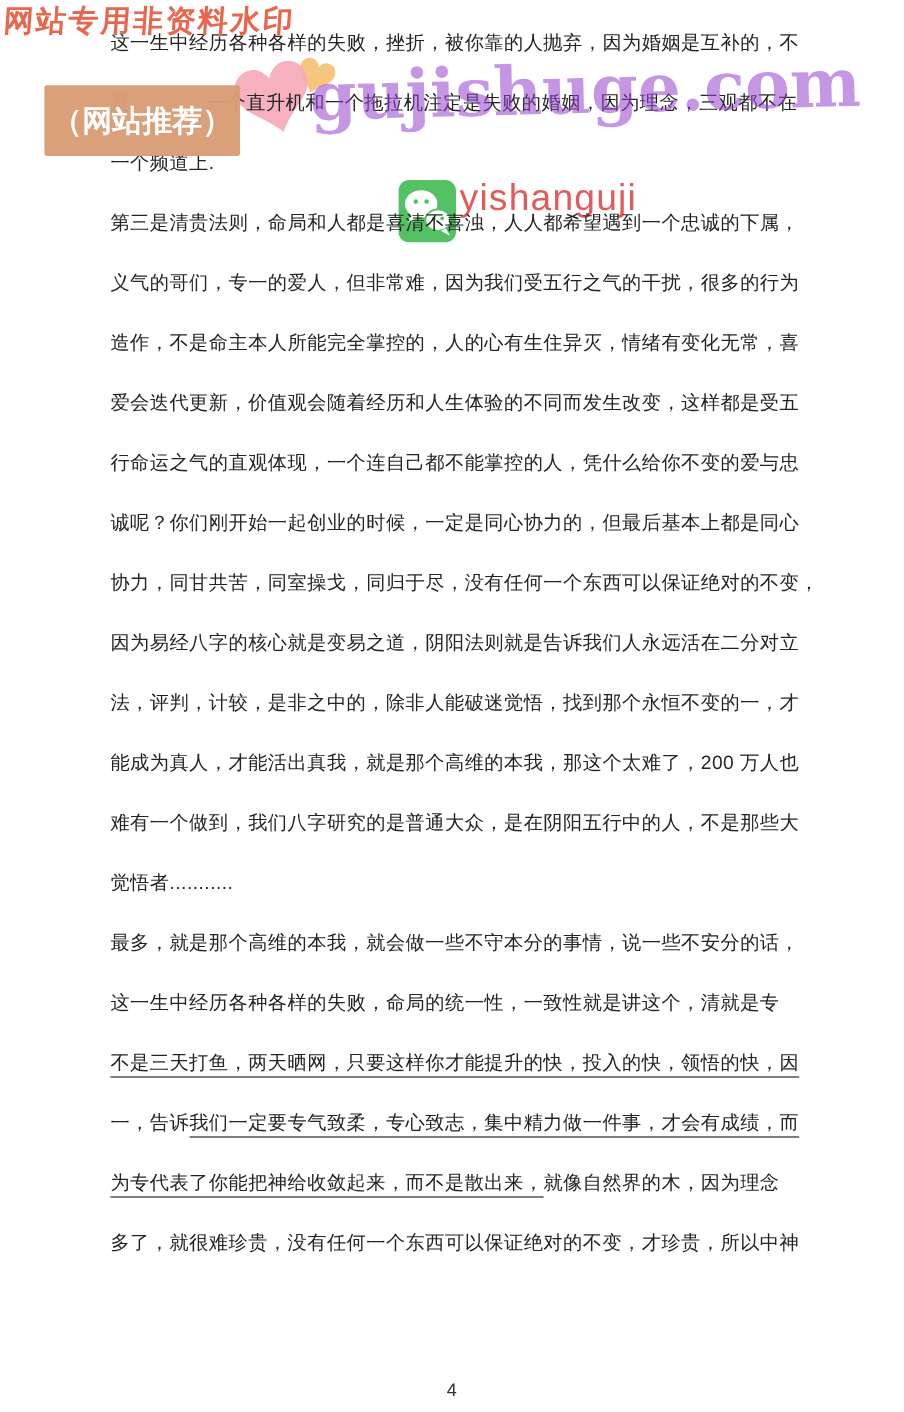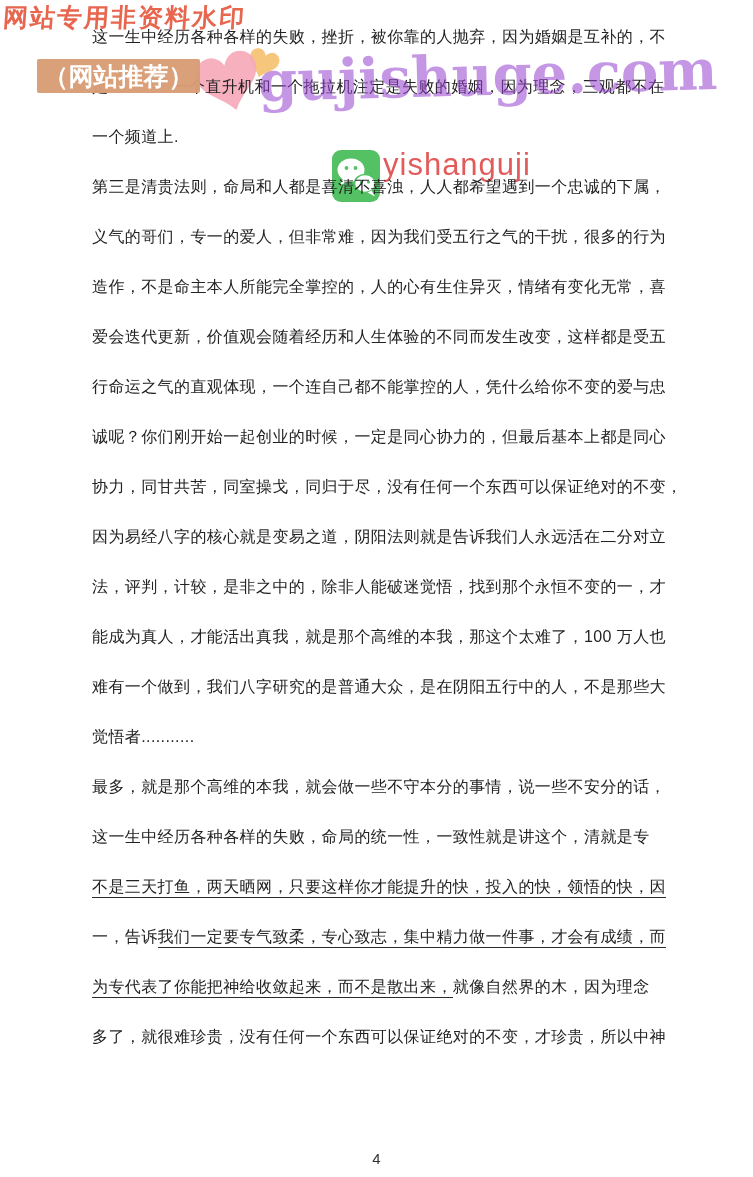--- a/index.html
+++ b/index.html
@@ -7,21 +7,21 @@
         font-family:"Liberation Sans","DejaVu Sans",sans-serif;}
 
   
   .doc{position:absolute;left:92px;top:12px;width:580px;z-index:2;
        color:#232323;font-size:16px;letter-spacing:.4px;}
   .line{height:50px;line-height:50px;white-space:nowrap;}
   .line .u{border-bottom:1.5px solid #2b2b2b;padding-bottom:2px;}
   .line .gap{display:inline-block;height:1px;}
 
   
-  .badge{position:absolute;left:37px;top:59px;width:163px;height:34px;z-index:3;
+  .badge{position:absolute;left:37px;top:71px;width:163px;height:59px;z-index:3;
          background:rgba(217,156,116,.96);color:#ffffff;font-size:25px;font-weight:bold;
          display:flex;align-items:center;justify-content:center;border-radius:2px;}
 
   
   .wm-topleft{position:absolute;left:3px;top:1px;z-index:4;font-size:25px;font-weight:bold;
               color:#e8654e;letter-spacing:2px;transform:skewX(-4deg);white-space:nowrap;}
 
   
   .wm-site{position:absolute;left:258px;top:42px;z-index:4;font-size:56px;font-weight:bold;
            font-family:"DejaVu Serif","Liberation Serif",serif;color:rgba(147,64,206,.55);
@@ -79,21 +79,21 @@
       <div class="line"><span>一个频道上.</span></div>
       <div class="line"><span>第三是清贵法则，命局和人都是喜清不喜浊，人人都希望遇到一个忠诚的下属，</span></div>
       <div class="line"><span>义气的哥们，专一的爱人，但非常难，因为我们受五行之气的干扰，很多的行为</span></div>
       <div class="line"><span>造作，不是命主本人所能完全掌控的，人的心有生住异灭，情绪有变化无常，喜</span></div>
       <div class="line"><span>爱会迭代更新，价值观会随着经历和人生体验的不同而发生改变，这样都是受五</span></div>
       <div class="line"><span>行命运之气的直观体现，一个连自己都不能掌控的人，凭什么给你不变的爱与忠</span></div>
       <div class="line"><span>诚呢？你们刚开始一起创业的时候，一定是同心协力的，但最后基本上都是同心</span></div>
       <div class="line"><span>协力，同甘共苦，同室操戈，同归于尽，没有任何一个东西可以保证绝对的不变，</span></div>
       <div class="line"><span>因为易经八字的核心就是变易之道，阴阳法则就是告诉我们人永远活在二分对立</span></div>
       <div class="line"><span>法，评判，计较，是非之中的，除非人能破迷觉悟，找到那个永恒不变的一，才</span></div>
-      <div class="line"><span>能成为真人，才能活出真我，就是那个高维的本我，那这个太难了，100 万人也</span></div>
+      <div class="line"><span>能成为真人，才能活出真我，就是那个高维的本我，那这个太难了，200 万人也</span></div>
       <div class="line"><span>难有一个做到，我们八字研究的是普通大众，是在阴阳五行中的人，不是那些大</span></div>
       <div class="line"><span>觉悟者...........</span></div>
       <div class="line"><span>最多，就是那个高维的本我，就会做一些不守本分的事情，说一些不安分的话，</span></div>
       <div class="line"><span>这一生中经历各种各样的失败，命局的统一性，一致性就是讲这个，清就是专</span></div>
       <div class="line"><span class="u">不是三天打鱼，两天晒网，只要这样你才能提升的快，投入的快，领悟的快，因</span></div>
       <div class="line"><span>一，告诉</span><span class="u">我们一定要专气致柔，专心致志，集中精力做一件事，才会有成绩，而</span></div>
       <div class="line"><span class="u">为专代表了你能把神给收敛起来，而不是散出来，</span><span>就像自然界的木，因为理念</span></div>
       <div class="line"><span>多了，就很难珍贵，没有任何一个东西可以保证绝对的不变，才珍贵，所以中神</span></div>
     </div>
 

